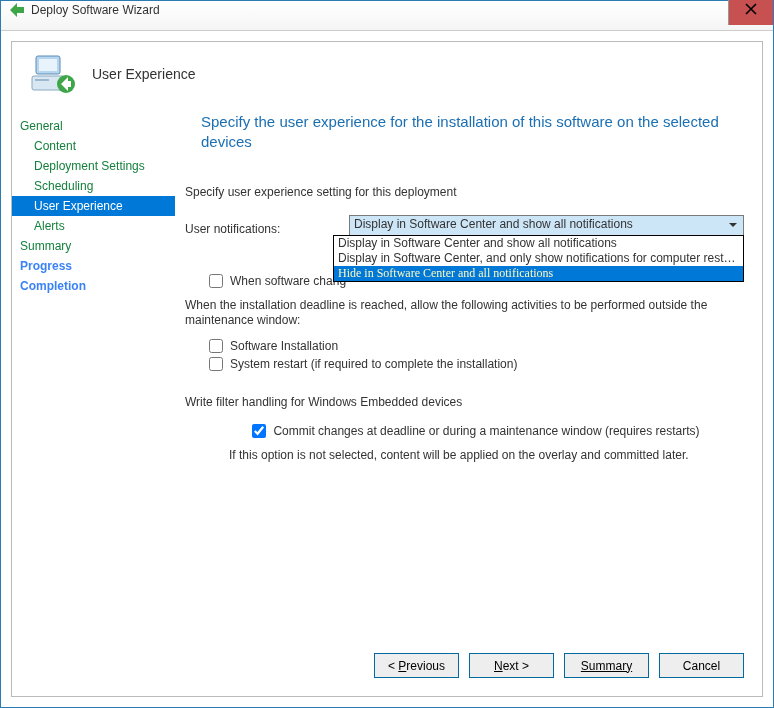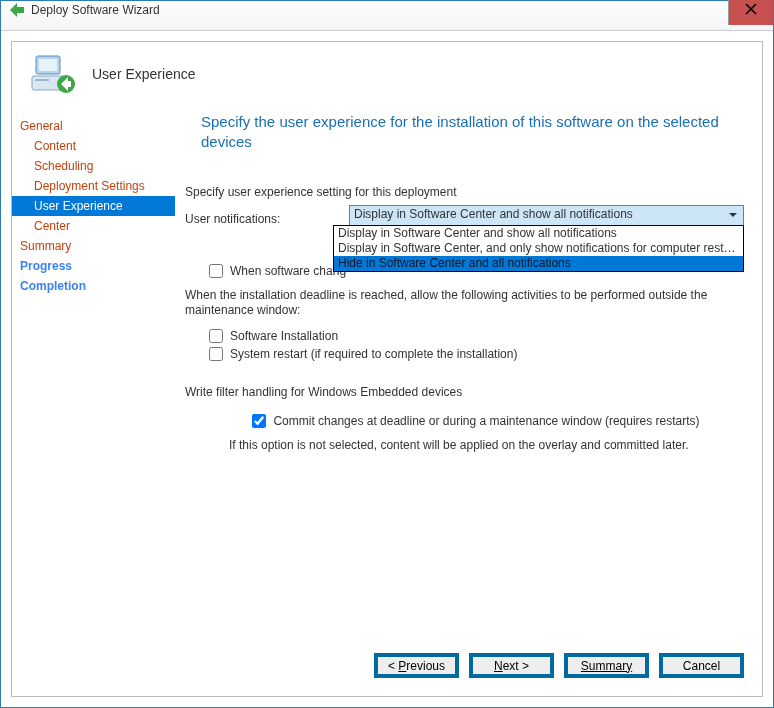--- a/index.html
+++ b/index.html
@@ -9,42 +9,42 @@
     .titlebar .tb-icon { width: 16px; height: 16px; margin-right: 6px; display: flex; align-items: center; justify-content: center; }
     .titlebar .title { font-size: 12px; color: #333; }
     .close-btn { margin-left: auto; width: 45px; height: 30px; background: #c75050; color: #fff; text-align: center; line-height: 30px; font-size: 14px; cursor: pointer; border-left: 1px solid #999; }
     .inner { position: absolute; top: 30px; left: 0; right: 0; bottom: 0; padding: 10px; }
     .panel { border: 1px solid #bbb; width: 100%; height: 100%; background: #fff; display: flex; flex-direction: column; }
     .header { display: flex; align-items: center; padding: 8px 18px 14px 18px; }
     .computer-icon { width: 48px; height: 48px; margin-right: 14px; }
     .page-title { font-size: 14px; color: #333; }
     .body { flex: 1; display: flex; overflow: hidden; }
     .nav { width: 163px; padding: 4px 0; font-size: 12px; }
-    .nav-item { padding: 3px 0 3px 8px; color: #c2410c; cursor: default; white-space: nowrap; }
+    .nav-item { padding: 3px 0 3px 8px; color: #15803d; cursor: default; white-space: nowrap; }
     .nav-item.sub { padding-left: 22px; }
     .nav-item.selected { background: #0078d7; color: #fff; }
     .nav-item.disabled { color: #3b82f6; font-weight: bold; }
     .content { flex: 1; padding: 0 18px 0 10px; color: #333; position: relative; }
     .heading { color: #1b6fb3; font-size: 15px; margin-bottom: 32px; line-height: 1.35; margin-left: 16px; }
-    .label-row { margin-bottom: 6px; }
+    .label-row { margin-bottom: 16px; }
     .field-row { display: flex; align-items: flex-end; margin-bottom: 8px; }
     .field-label { width: 148px; padding-top: 2px; }
     .select-wrap { position: relative; flex: 1; padding-left: 16px; }
     .select-box { border: 1px solid #7a7a7a; background: #cde6f7; height: 21px; padding: 1px 18px 1px 4px; position: relative; font-size: 12px; cursor: pointer; }
     .select-box::after { content: ""; position: absolute; right: 6px; top: 7px; border: 4px solid transparent; border-top-color: #333; }
     .dropdown { position: absolute; top: 20px; left: 0; right: 0; border: 1px solid #000; background: #fff; z-index: 10; }
     .dropdown-item { padding: 0 4px; font-size: 12px; line-height: 15px; cursor: pointer; white-space: nowrap; overflow: hidden; text-overflow: ellipsis; }
-    .dropdown-item.highlighted { background: #0078d7; color: #0f172a; }
+    .dropdown-item.highlighted { background: #0078d7; color: #fef9c3; font-family: Liberation Serif, serif; }
     .check-row { display: flex; align-items: center; margin: 4px 0 4px 24px; }
     .check-row.x2 { margin-left: 23px; justify-content: center; }
     .check-row input { margin-right: 7px; width: 14px; height: 14px; }
     .paragraph { margin: 10px 0 10px 0; line-height: 1.3; }
     .note { margin: 10px 0 0 44px; }
     .footer { border-top: 0; padding: 12px 18px 18px; display: flex; justify-content: flex-end; gap: 10px; }
-    .btn { min-width: 85px; height: 25px; border: 4px solid #0369a1; background: #eee; font-size: 12px; cursor: pointer; padding: 0 10px; }
+    .btn { min-width: 85px; height: 25px; border: 1px solid #0369a1; background: #eee; font-size: 12px; cursor: pointer; padding: 0 10px; }
     .ul { text-decoration: underline; }
   </style>
 </head>
 <body>
 
 <div class="window">
   <div class="titlebar">
     <span class="tb-icon">
       <svg width="16" height="16" viewBox="0 0 16 16">
           <path d="M1 8 L8 1 L8 5 L15 5 L15 11 L8 11 L8 15 Z" fill="#3fa648"></path>
@@ -71,24 +71,24 @@
             <path d="M31 34 L38 27 L38 31 L41 31 L41 37 L38 37 L38 41 Z" fill="#fff"></path>
           </svg>
         </span>
         <span class="page-title">User Experience</span>
       </div>
 
       <div class="body">
         <div class="nav">
           <div class="nav-item">General</div>
           <div class="nav-item sub">Content</div>
+          <div class="nav-item sub">Deployment Settings</div>
           <div class="nav-item sub">Scheduling</div>
-          <div class="nav-item sub">Deployment Settings</div>
           <div class="nav-item sub selected">User Experience</div>
-          <div class="nav-item sub">Center</div>
+          <div class="nav-item sub">Alerts</div>
           <div class="nav-item">Summary</div>
           <div class="nav-item disabled">Progress</div>
           <div class="nav-item disabled">Completion</div>
         </div>
 
         <div class="content">
           <div class="heading">Specify the user experience for the installation of this software on the selected devices</div>
 
           <div class="label-row">Specify user experience setting for this deployment</div>
 

